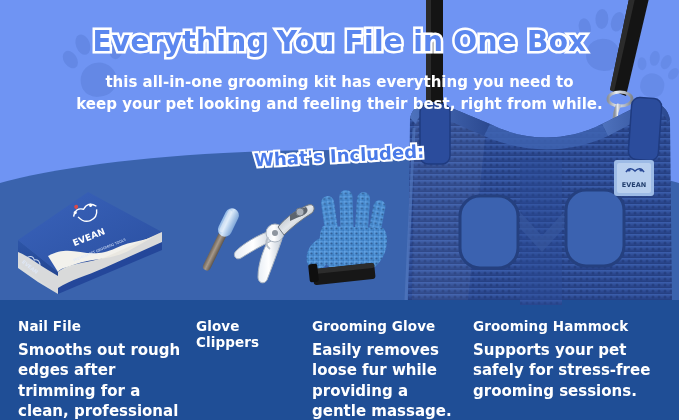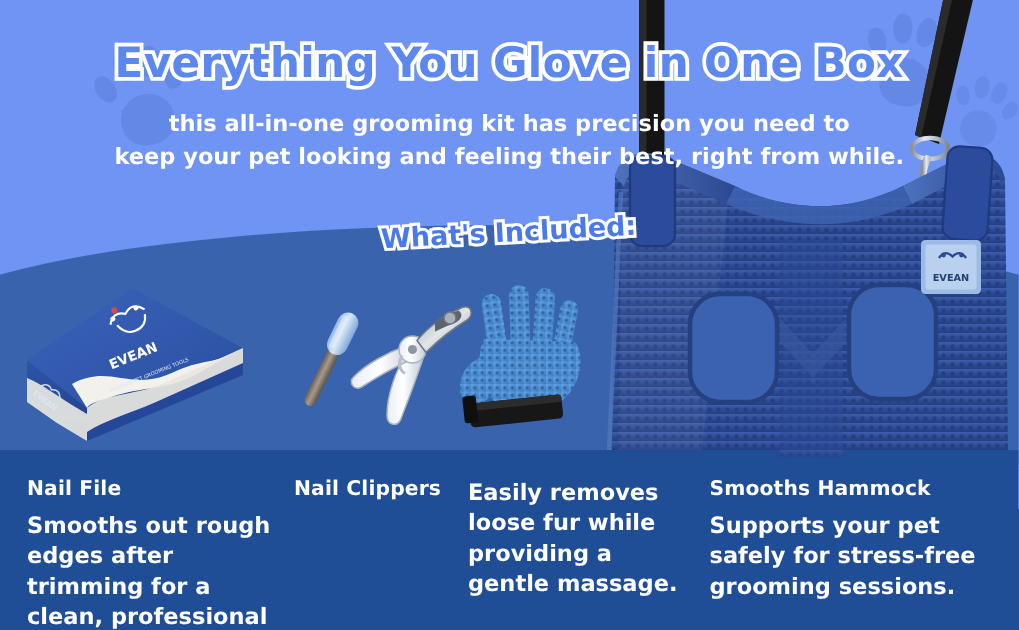--- a/index.html
+++ b/index.html
@@ -200,23 +200,23 @@
           <circle cx="231" cy="170" r="1.6" fill="#2a4a96"></circle>
           <circle cx="243" cy="170" r="1.6" fill="#2a4a96"></circle>
           <text x="236" y="187" font-family="DejaVu Sans" font-size="6.5" font-weight="bold" fill="#24406f" text-anchor="middle">EVEAN</text>
         </g>
 
         <path d="M16 128 L8 300" stroke="#5378bd" stroke-width="3" fill="none" opacity=".7"></path>
       </g>
     </svg>
   </div>
 
-  <div class="headline">Everything You Glove in One Box</div>
+  <div class="headline">Everything You File in One Box</div>
   <div class="subtitle">
-    <div>this all-in-one grooming kit has precision you need to</div>
+    <div>this all-in-one grooming kit has everything you need to</div>
     <div>keep your pet looking and feeling their best, right from while.</div>
   </div>
 
   <div class="included">
     <span>What's Included:</span>
   </div>
 
   <div class="product-box">
     <svg width="160" height="120" viewBox="0 0 160 120">
       <defs>
@@ -343,24 +343,25 @@
       <rect x="10" y="78" width="9" height="18" rx="2" fill="#0f0f0f" transform="rotate(-6 14 87)"></rect>
     </svg>
   </div>
 
   <div class="footer-cols">
     <div class="col col-0">
       <h3>Nail File</h3>
       <p>Smooths out rough edges after trimming for a clean, professional finish.</p>
     </div>
     <div class="col col-1">
-      <h3>Nail Clippers</h3>
+      <h3>Glove Clippers</h3>
     </div>
     <div class="col col-2">
+      <h3>Grooming Glove</h3>
       <p>Easily removes loose fur while providing a gentle massage.</p>
     </div>
     <div class="col col-3">
-      <h3>Smooths Hammock</h3>
+      <h3>Grooming Hammock</h3>
       <p>Supports your pet safely for stress-free grooming sessions.</p>
     </div>
   </div>
 
 </div>
 
 </body></html>

